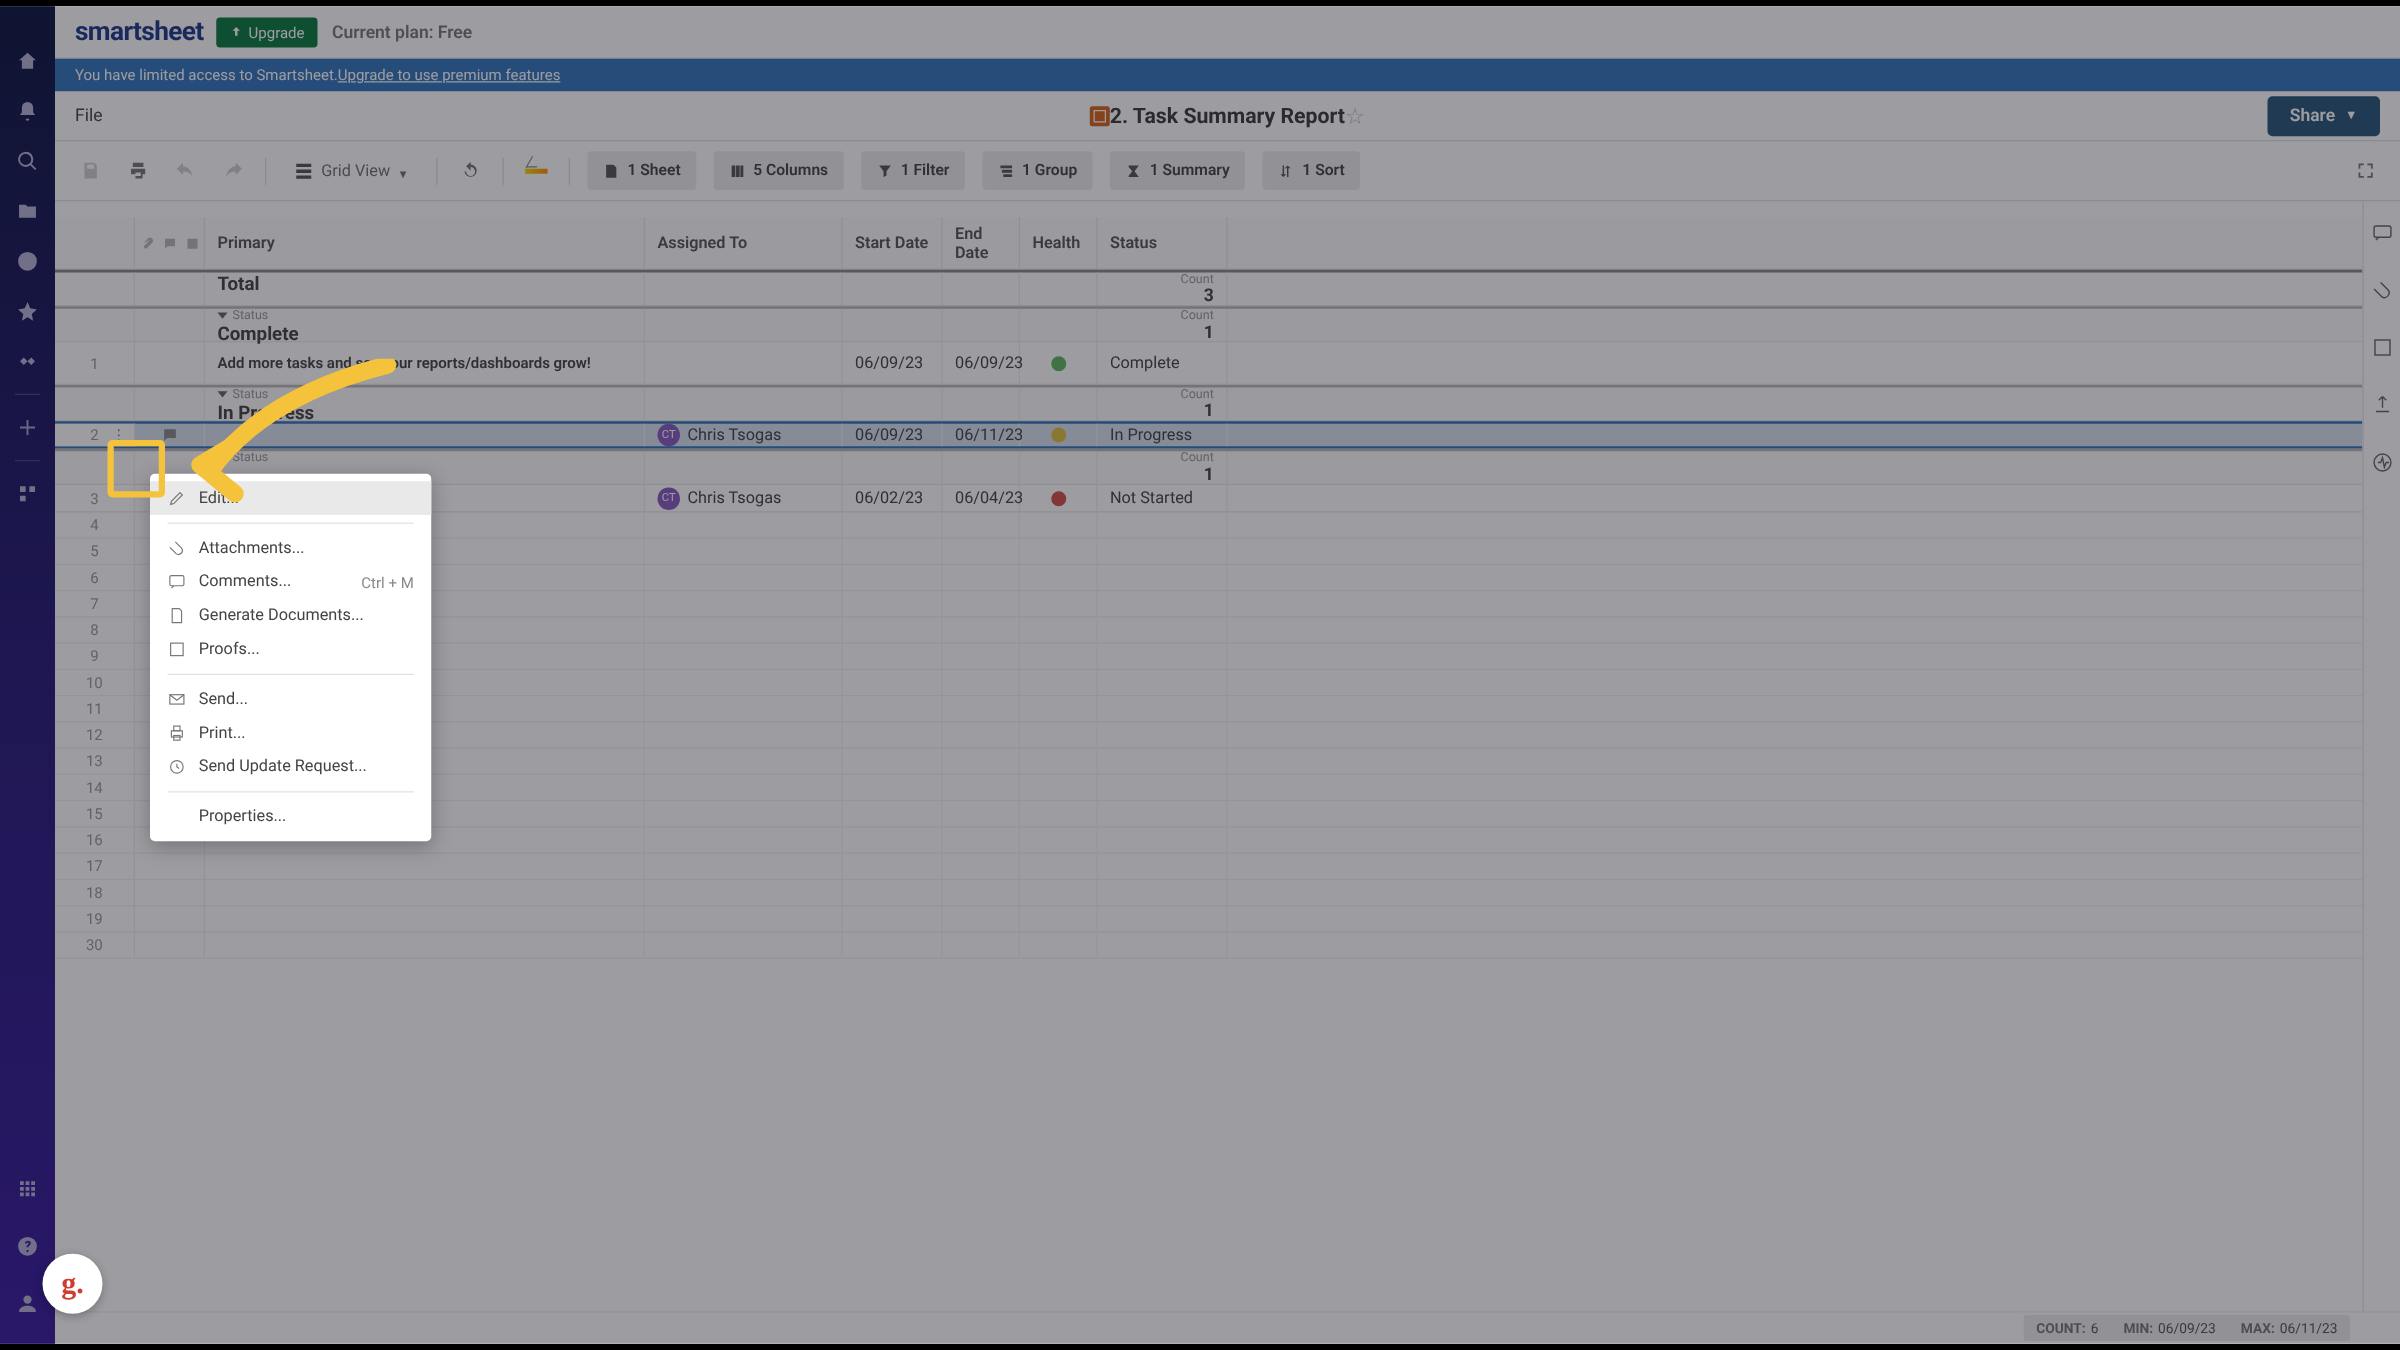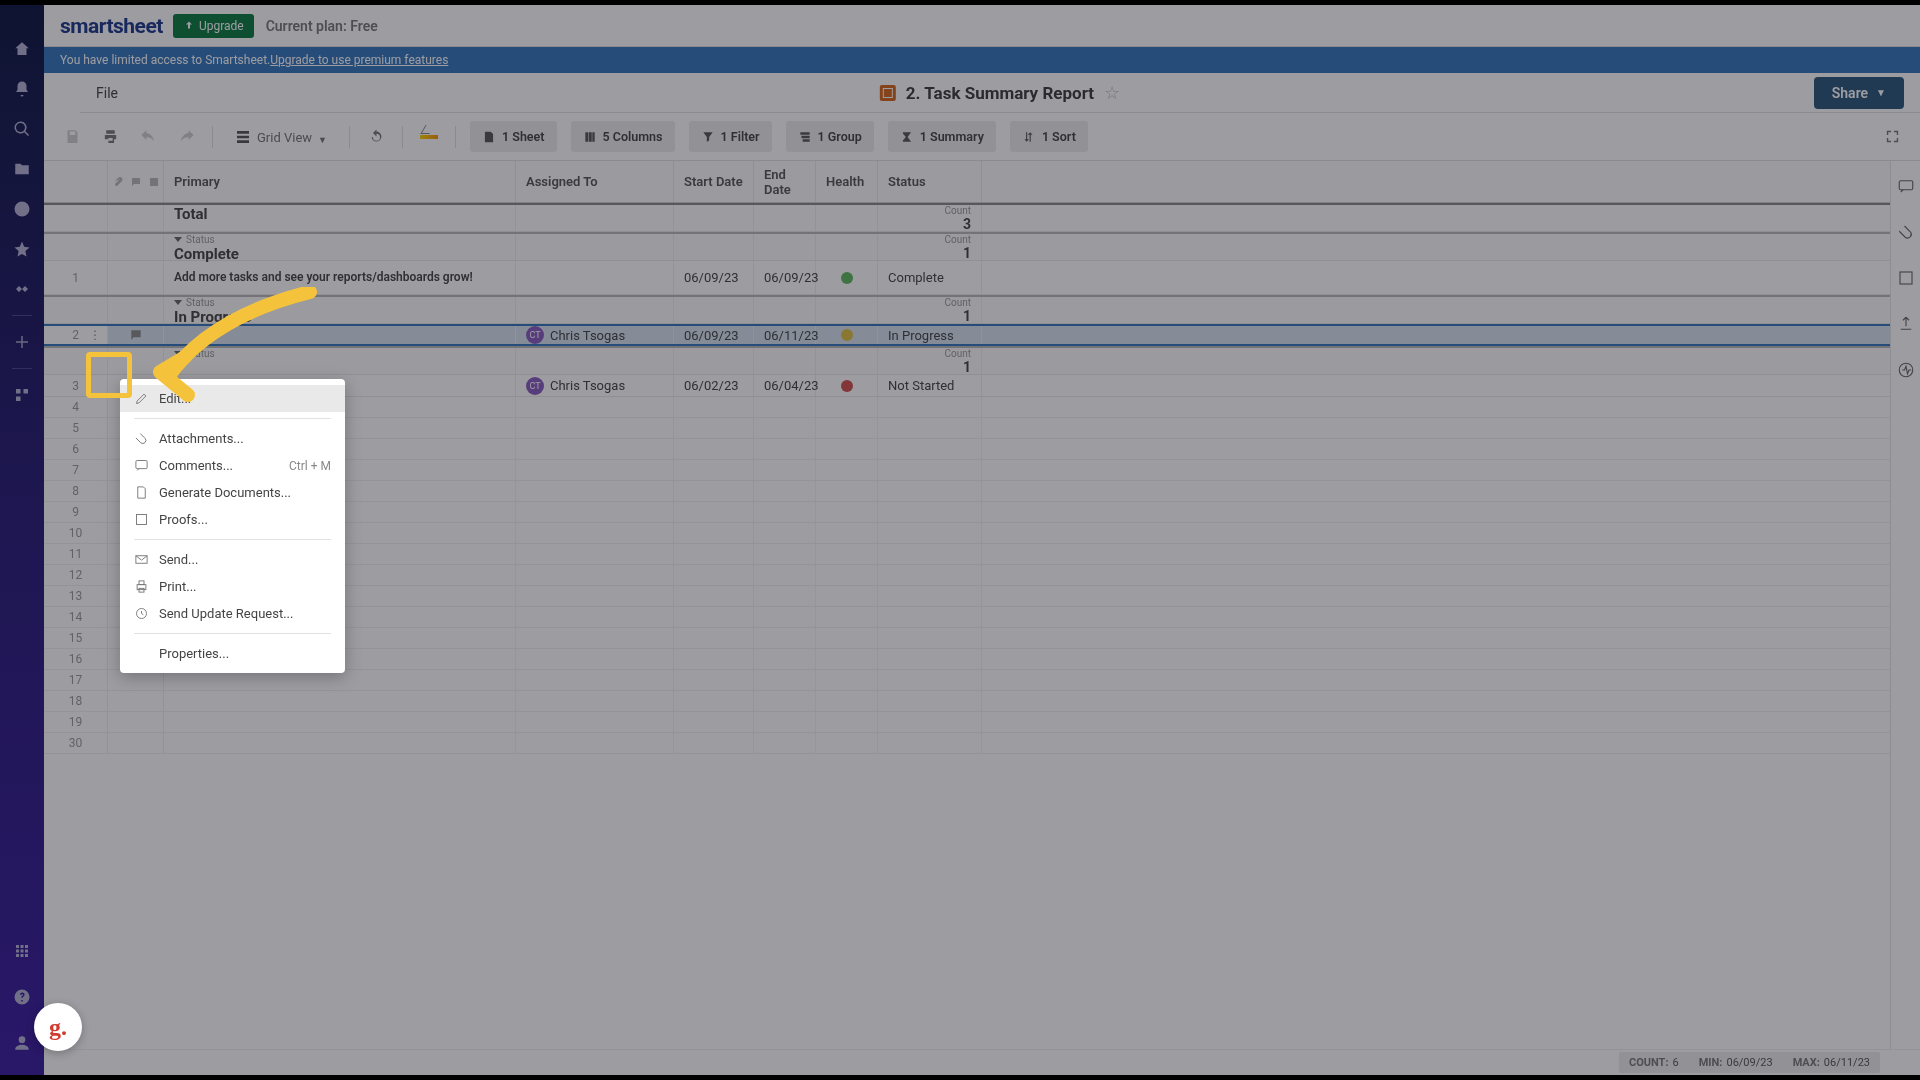--- a/index.html
+++ b/index.html
@@ -24,23 +24,23 @@
   .brand { font-weight:700; font-size:21px; color:#1e3a8a; letter-spacing:-0.5px; }
   .upgrade-btn { margin-left:10px; background:#0d7a3f; color:#fff; font-size:12px; padding:5px 10px; border-radius:3px; display:flex; align-items:center; gap:4px; cursor:pointer; }
   .upgrade-btn svg { width:12px; height:12px; fill:#fff; }
   .plan-txt { margin-left:12px; color:#787878; font-size:14px; font-weight:600; }
 
   
   .notice { height:26px; background:#3576ba; color:#fff; font-size:12px; display:flex; align-items:center; padding:0 16px; }
   .notice a { color:#fff; text-decoration:underline; cursor:pointer; }
 
   
-  .hdr { height:40px; display:flex; align-items:center; padding:0 16px; border-bottom:1px solid #e0e0e0; position:relative;margin-left:36px; }
+  .hdr { height:40px; display:flex; align-items:center; padding:0 16px; border-bottom:1px solid #e0e0e0; position:relative; }
   .file-menu { font-size:14px; color:#444; cursor:pointer; }
-  .hdr-center { position:absolute; left:50%; transform:translateX(-50%); display:flex; align-items:center; gap:10px; }
+  .hdr-center { position:absolute; left:50%; transform:translateX(-50%); display:flex; align-items:center; }
   .report-icon { width:16px; height:16px; background:#d7671a; border-radius:2px; position:relative; }
   .report-icon::before { content:""; position:absolute; left:3px; top:3px; right:3px; bottom:3px; border:1px solid #fff; }
   .report-title { font-weight:700; font-size:17px; color:#3b3b3b; }
   .star { color:#bcbcbc; cursor:pointer; font-size:18px; }
   .share-btn { margin-left:auto; background:#2a577a; color:#fff; font-size:14px; font-weight:600; padding:8px 18px; border-radius:4px; cursor:pointer; display:flex; align-items:center; gap:8px; }
   .share-btn .caret { font-size:10px; }
 
   
   .toolbar { height:48px; display:flex; align-items:center; padding:0 16px; gap:14px; border-bottom:1px solid #e0e0e0; position:relative; }
   .tb-ic { color:#777; cursor:pointer; display:flex; align-items:center; justify-content:center; width:24px; height:24px; }
@@ -54,21 +54,21 @@
   .expand { position:absolute; right:16px; color:#777; cursor:pointer; }
   .highlight-ic { width:18px; height:4px; background:linear-gradient(90deg,#ffd600,#ff9100); position:relative; }
   .highlight-ic::before { content:""; position:absolute; left:3px; top:-10px; width:8px; height:8px; border-left:1px solid #888; border-bottom:1px solid #888; transform:skewX(-30deg); }
 
   
   .gridwrap { position:absolute; top:156px; left:0; right:30px; bottom:26px; overflow:hidden; }
   .right-rail { position:absolute; right:0; top:156px; bottom:26px; width:30px; border-left:1px solid #e5e5e5; display:flex; flex-direction:column; align-items:center; padding-top:16px; gap:24px; }
   .right-rail div { cursor:pointer; color:#666; }
   .right-rail svg { width:18px; height:18px; fill:none; stroke:#666; stroke-width:1.5; }
 
-  .cols { display:flex; height:42px; border-bottom:1px solid #cfcfcf; background:#fbfbfb; }
+  .cols { display:flex; height:42px; border-bottom:1px solid #cfcfcf; background:#fbfbfb;margin-top:13px; }
   .c-rownum { width:64px; border-right:1px solid #e8e8e8; }
   .c-icons { width:56px; display:flex; align-items:center; justify-content:center; gap:6px; border-right:1px solid #e8e8e8; }
   .c-icons svg { width:12px; height:12px; fill:#b8b8b8; }
   .colhdr { font-size:13px; font-weight:600; color:#555; display:flex; align-items:center; padding:0 10px; border-right:1px solid #e8e8e8; }
   .c-primary { width:352px; } .c-assigned { width:158px; } .c-start { width:80px; } .c-end { width:62px; } .c-health { width:62px; } .c-status { width:104px; }
 
   .row { display:flex; height:29px; border-bottom:1px solid #e8e8e8; }
   .row.group { background:#fbfbfb; border-top:2px solid #b8b8b8; }
   .row.total { border-top:2px solid #888; background:#fdfdfd; }
   .row.data { background:#fff; }

